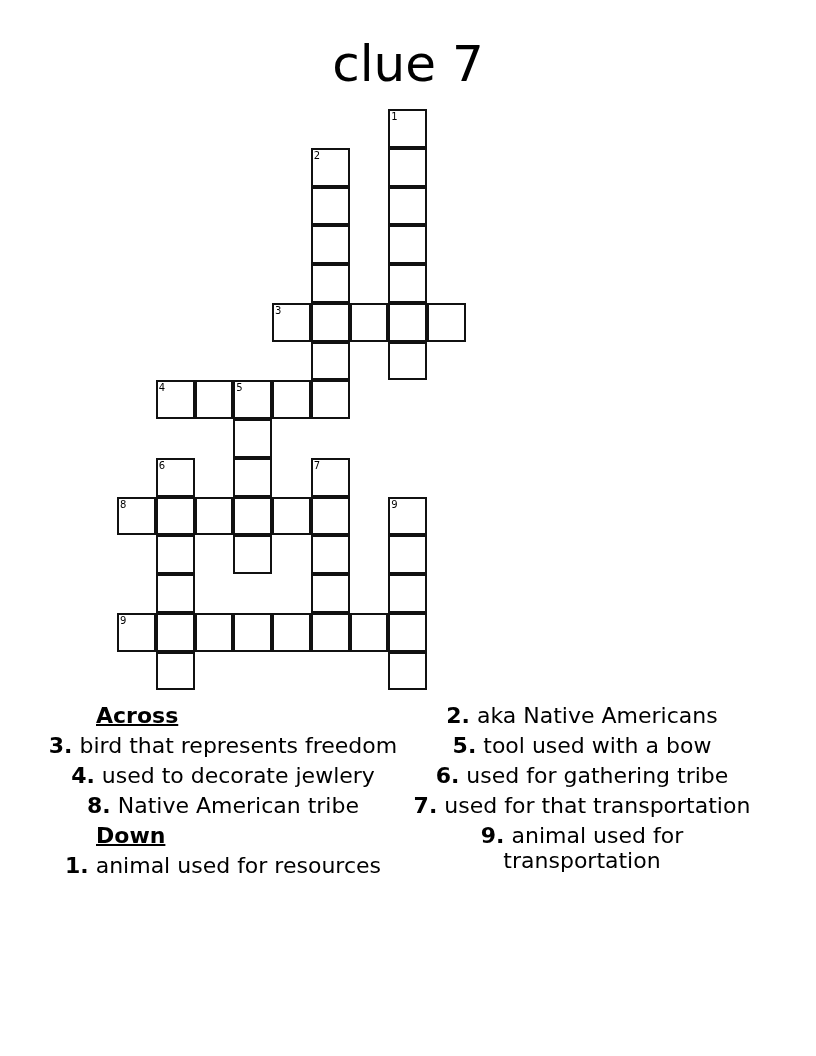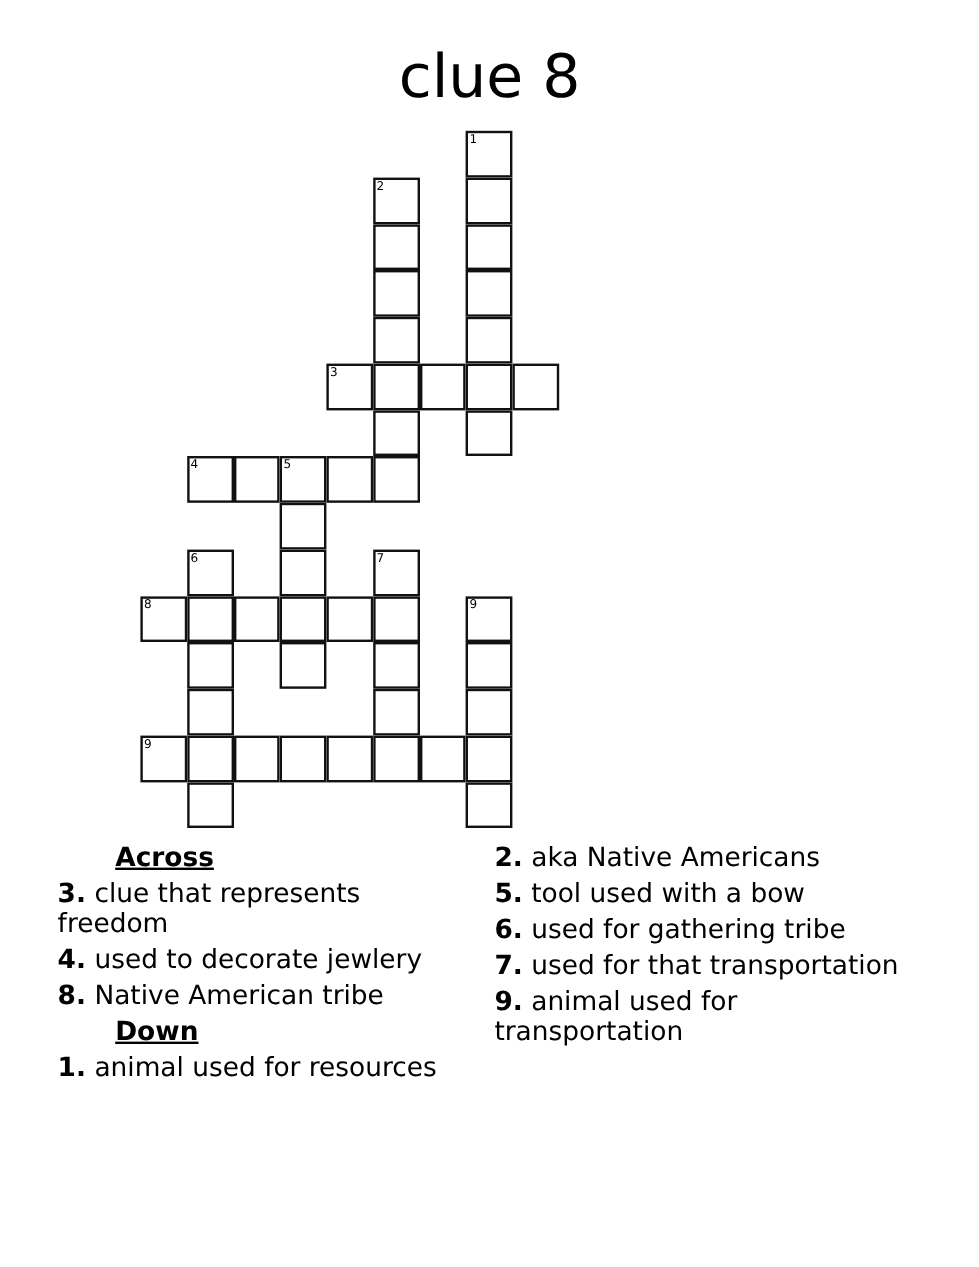--- a/index.html
+++ b/index.html
@@ -60,29 +60,30 @@
     .clues.right { left: 412px; width: 340px; }
     .heading {
       font-weight: bold;
       text-decoration: underline;
       text-decoration-thickness: 2px;
       margin-bottom: 5px;
       margin-left: 48px;
     }
     .clue {
       margin-bottom: 5px;
+      text-align: center;
     }
     .clue .cnum {
       font-weight: bold;
     }
   </style>
 </head>
 <body>
 
-<div class="title">clue 8</div>
+<div class="title">clue 7</div>
 
 <div class="grid" id="grid">
     <div class="cell" style="left: 389.25px; top: 110px;">
       <span class="num">1</span>
     </div>
     <div class="cell" style="left: 389.25px; top: 148.75px;"></div>
     <div class="cell" style="left: 389.25px; top: 187.5px;"></div>
     <div class="cell" style="left: 389.25px; top: 226.25px;"></div>
     <div class="cell" style="left: 389.25px; top: 265px;"></div>
     <div class="cell" style="left: 389.25px; top: 303.75px;"></div>
@@ -144,21 +145,21 @@
       <span class="num">9</span>
     </div>
     <div class="cell" style="left: 195.5px; top: 613.75px;"></div>
     <div class="cell" style="left: 234.25px; top: 613.75px;"></div>
     <div class="cell" style="left: 273px; top: 613.75px;"></div>
     <div class="cell" style="left: 350.5px; top: 613.75px;"></div>
   </div>
 
 <div class="clues left">
   <div class="heading">Across</div>
-  <div class="clue"><span class="cnum">3.</span> <span>clue that represents freedom</span></div>
+  <div class="clue"><span class="cnum">3.</span> <span>bird that represents freedom</span></div>
   <div class="clue"><span class="cnum">4.</span> <span>used to decorate jewlery</span></div>
   <div class="clue"><span class="cnum">8.</span> <span>Native American tribe</span></div>
   <div class="heading">Down</div>
   <div class="clue"><span class="cnum">1.</span> <span>animal used for resources</span></div>
 </div>
 
 <div class="clues right">
   <div class="clue"><span class="cnum">2.</span> <span>aka Native Americans</span></div>
   <div class="clue"><span class="cnum">5.</span> <span>tool used with a bow</span></div>
   <div class="clue"><span class="cnum">6.</span> <span>used for gathering tribe</span></div>

